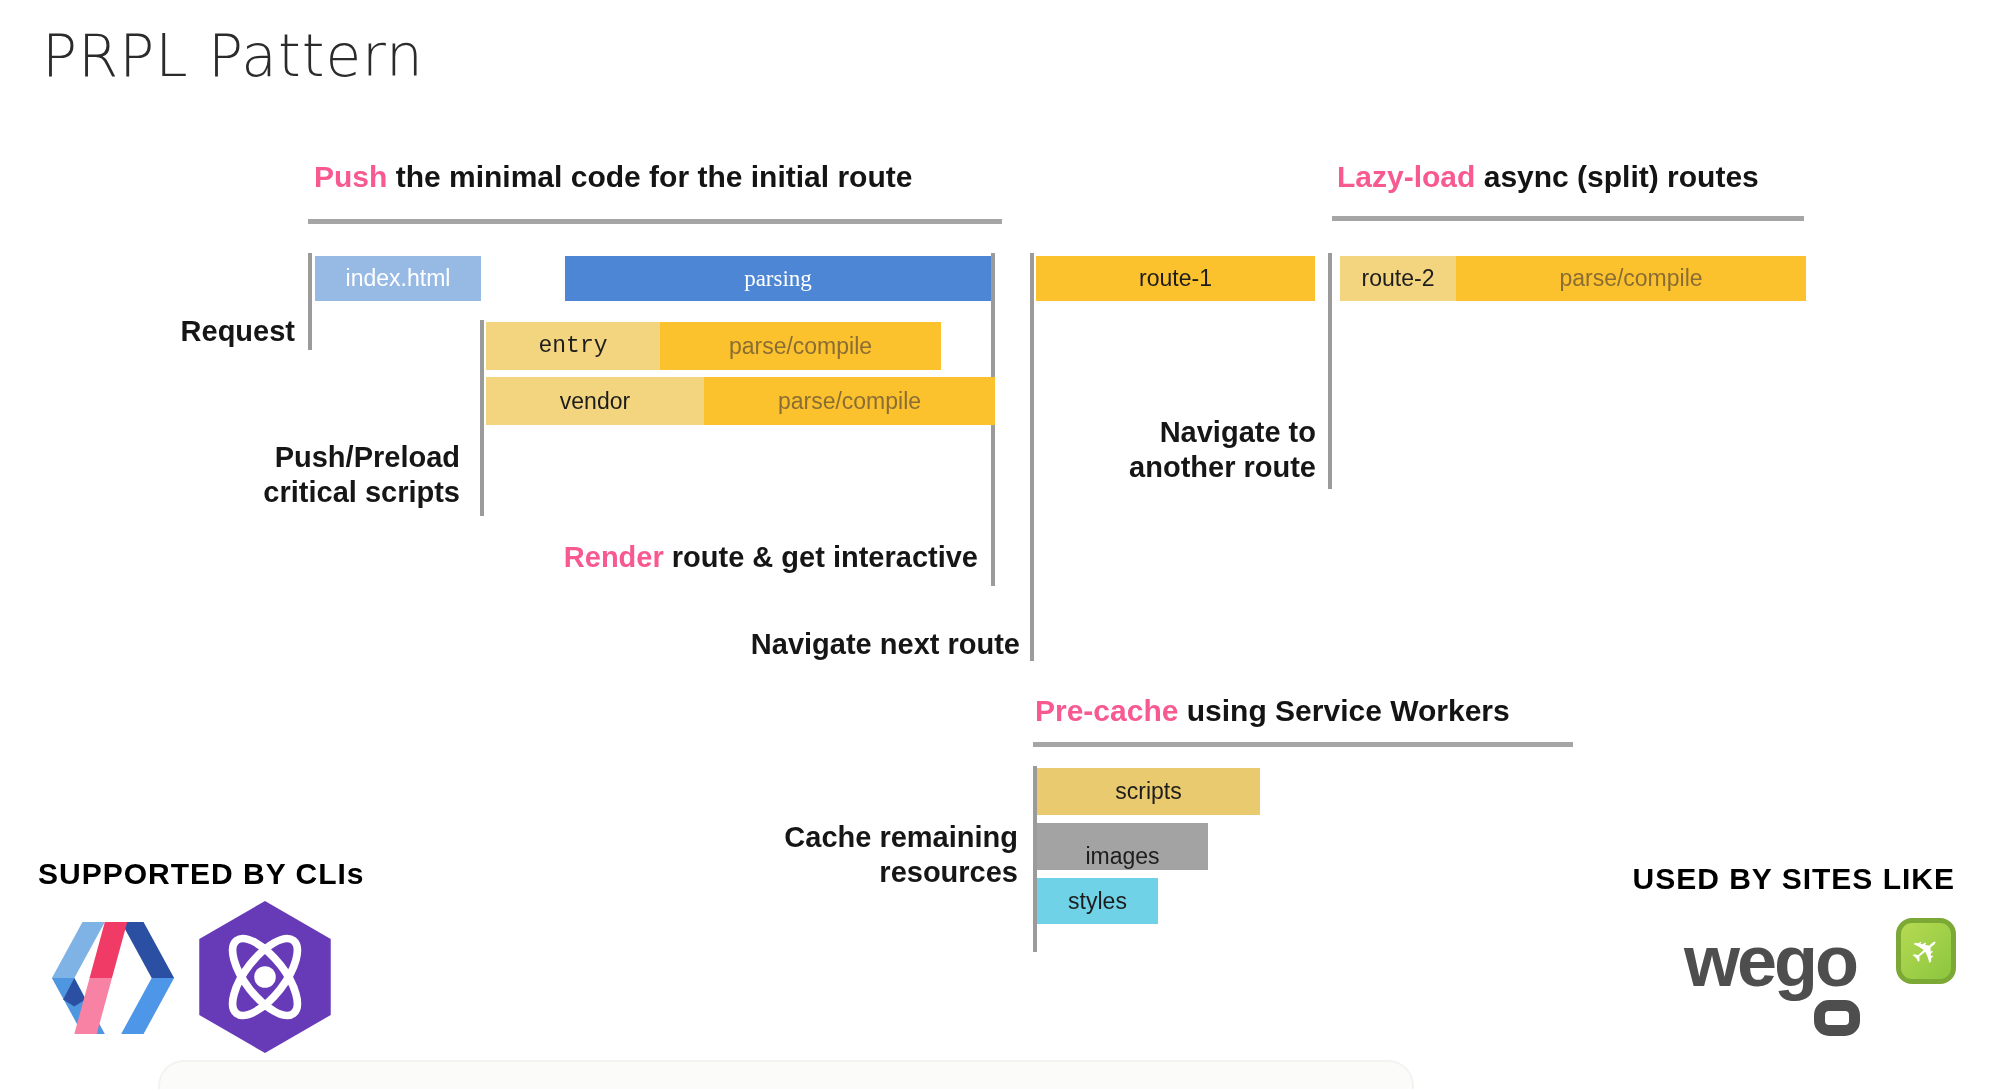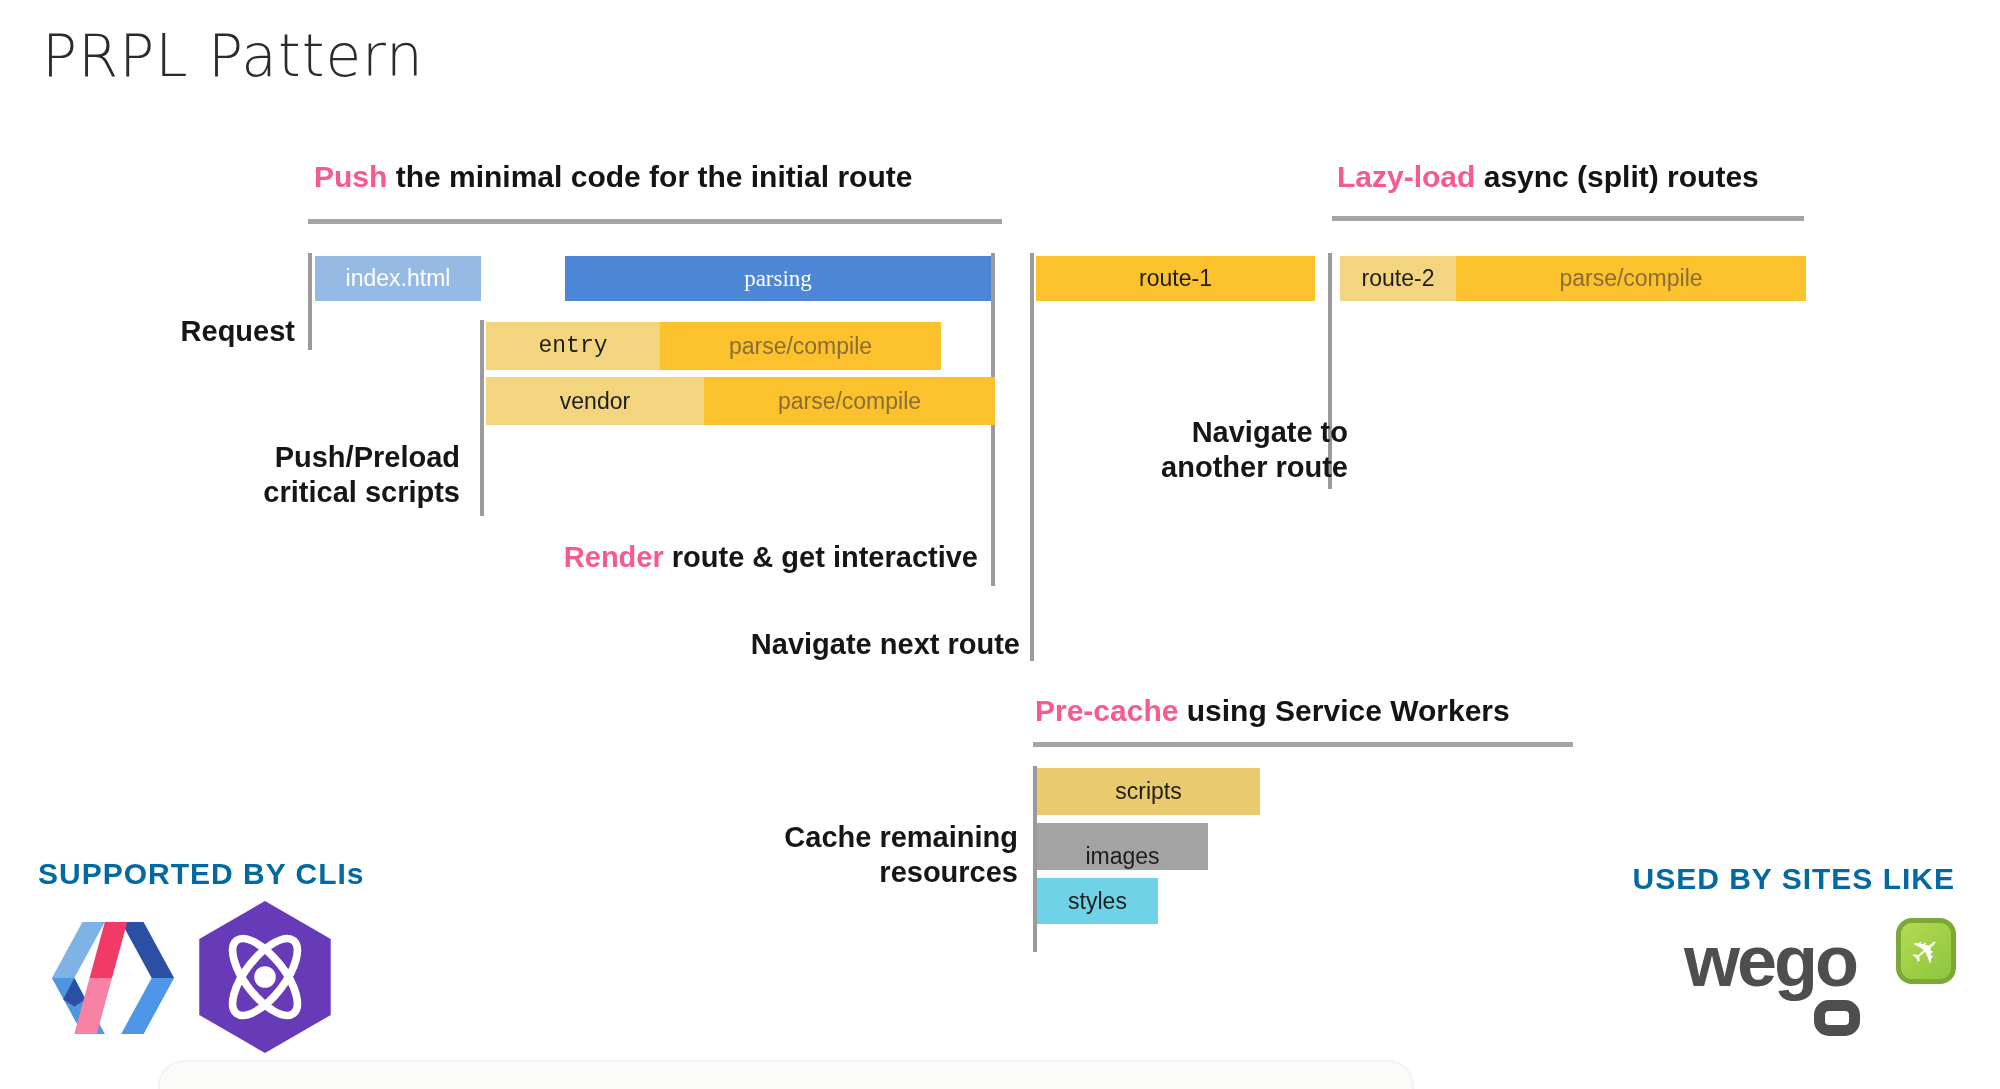--- a/index.html
+++ b/index.html
@@ -25,21 +25,21 @@
   .tan{background:#F3D47F;}
   .parse-txt{color:#8A6D35;}
   .yellow{background:#E9CA6E;}
   .green{background:#a3a3a3;align-items:flex-end;}
   .cyan{background:#70D2E7;}
 
   .lbl{position:absolute;font-weight:bold;font-size:29px;color:#161616;
        text-align:right;line-height:35px;white-space:nowrap;}
   .lbl .accent{color:#F75990;}
 
-  .caption{position:absolute;font-size:30px;font-weight:bold;color:#0369a1;
+  .caption{position:absolute;font-size:30px;font-weight:bold;color:#000000;
            letter-spacing:1px;white-space:nowrap;}
 
   .logo{position:absolute;}
 
   .wego-word{position:absolute;left:1684px;top:920px;font-size:72px;font-weight:bold;
              color:#4E4E4E;letter-spacing:-3px;}
   .wego-o{position:absolute;left:1814px;top:1000px;width:24px;height:14px;
           border:11px solid #4E4E4E;border-radius:15px;}
   .wego-plane{position:absolute;left:1896px;top:918px;width:50px;height:56px;
               border-radius:16px;border:5px solid #7CA936;
@@ -116,21 +116,21 @@
     <div>Push/Preload</div>
     <div>critical scripts</div>
   </div>
 
   <div class="lbl" style="left:478px;top:540px;width:500px;">
     <span class="accent">Render</span><span> route &amp; get interactive</span>
   </div>
 
   <div class="lbl" style="left:620px;top:627px;width:400px;">Navigate next route</div>
 
-  <div class="lbl" style="left:1048px;top:415px;width:300px;">
+  <div class="lbl" style="left:1016px;top:415px;width:300px;">
     <div>Navigate to</div>
     <div>another route</div>
   </div>
 
   <div class="heading" style="left:1035px;top:694px;">
     <span class="accent">Pre-cache</span><span> using Service Workers</span>
   </div>
   <div class="rule" style="left:1033px;top:742px;width:540px;"></div>
 
   <div class="bar yellow" style="left:1037px;top:768px;width:223px;height:47px;">

